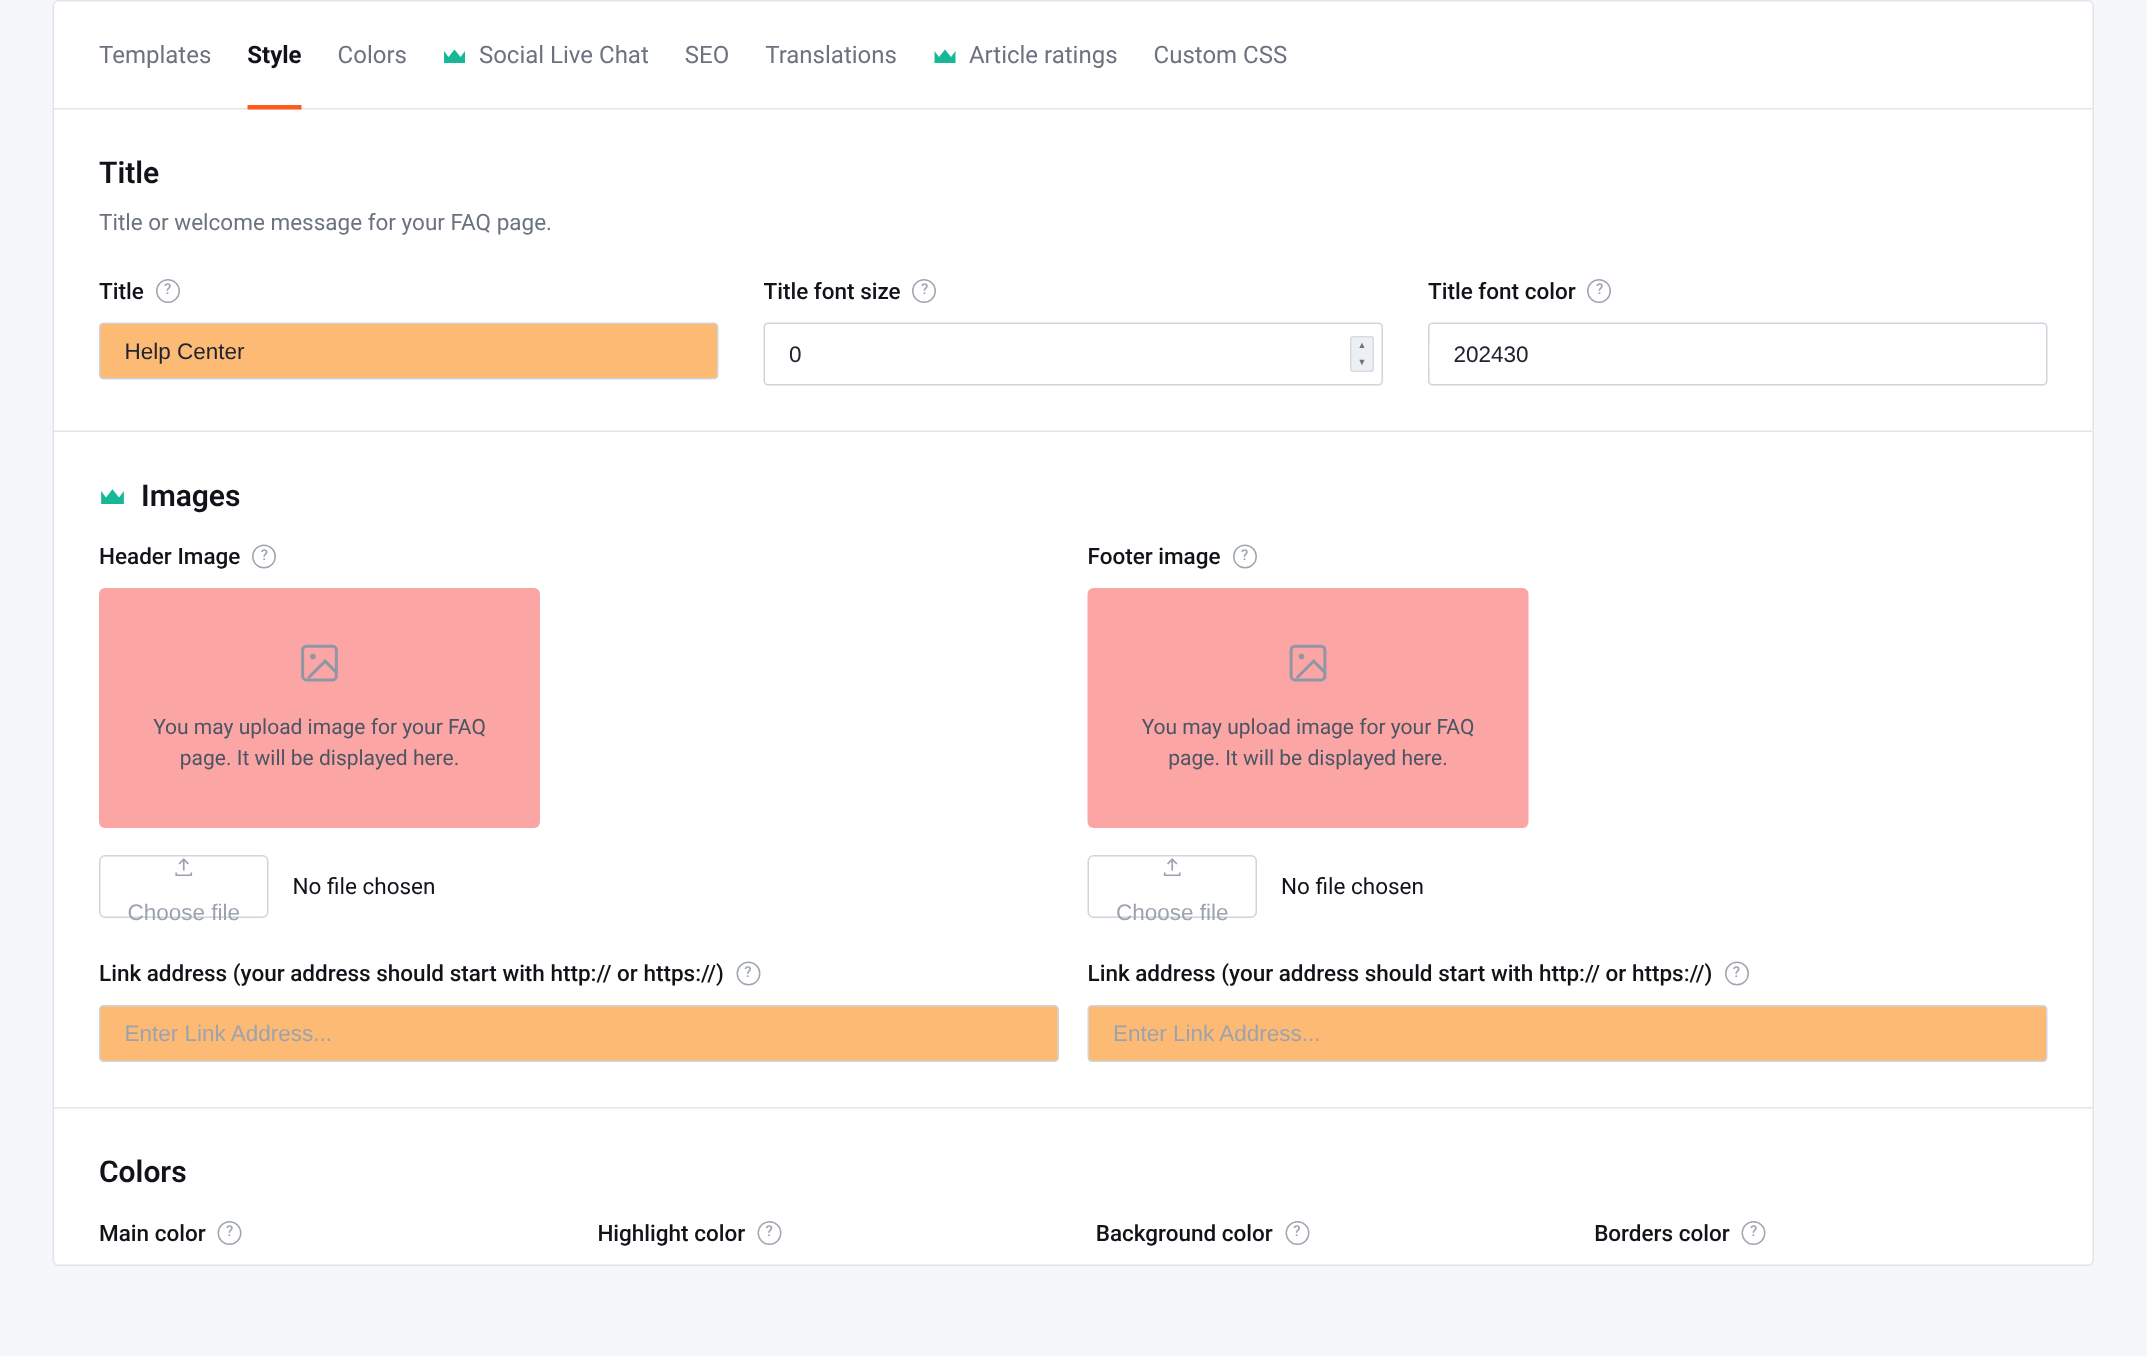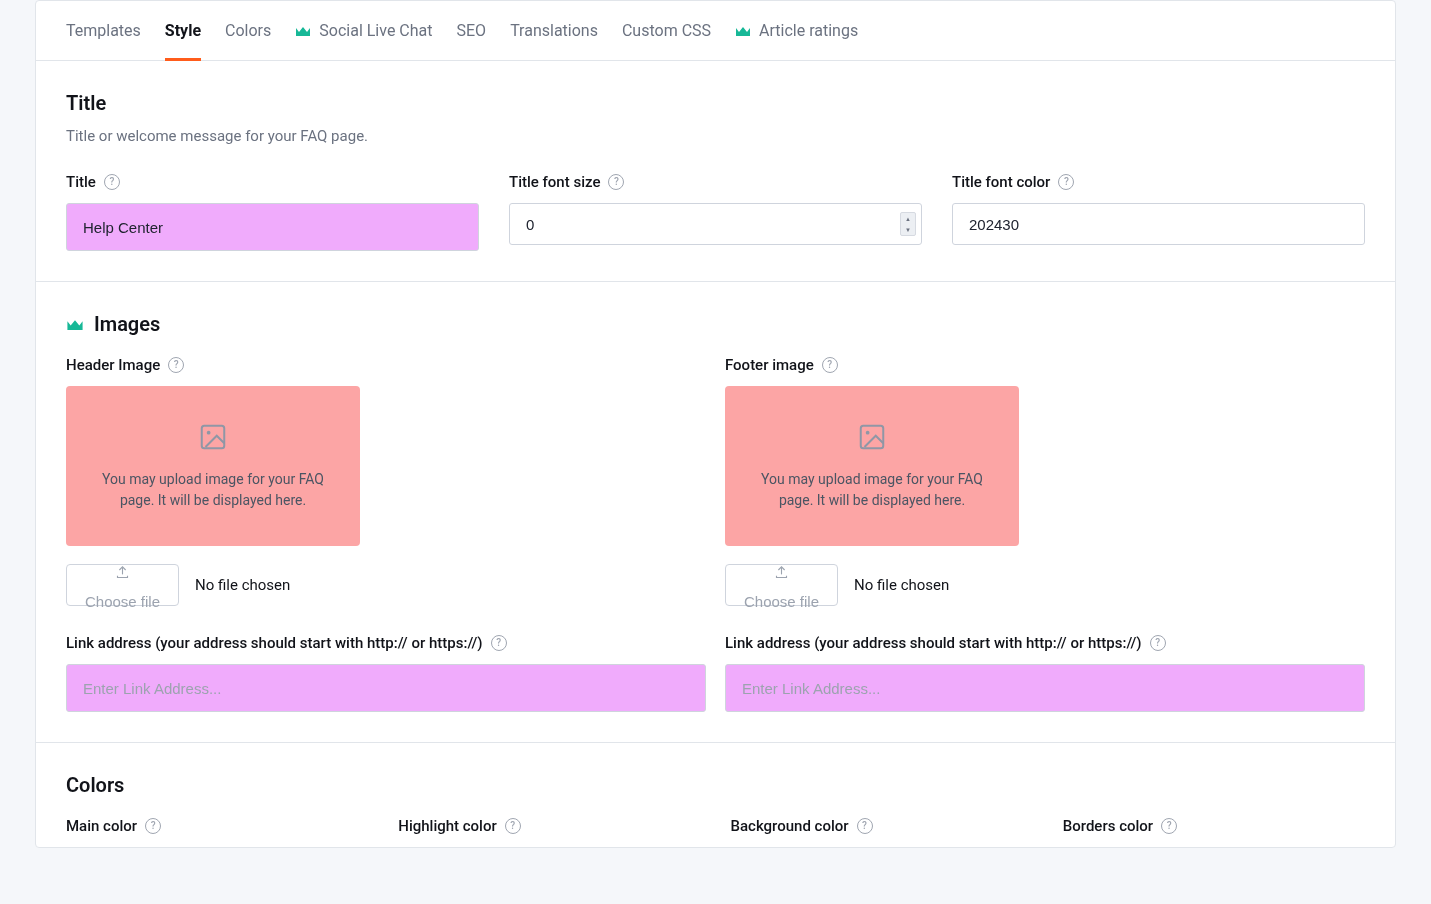--- a/index.html
+++ b/index.html
@@ -14,21 +14,21 @@
     background: #fff;
     border: 1px solid #e1e5ea;
     border-radius: 4px;
     overflow: hidden;
   }
   .tabs {
     display: flex;
     align-items: center;
     padding: 0 30px;
     border-bottom: 1px solid #e1e5ea;
-    height: 60px;
+    height: 72px;
     gap: 24px;
     font-size: 16px;
   }
   .tab {
     color: #6b7280;
     cursor: pointer;
     height: 100%;
     display: flex;
     align-items: center;
     position: relative;
@@ -96,27 +96,27 @@
     display: inline-flex;
     align-items: center;
     justify-content: center;
     font-size: 10px;
     color: #a0a6b1;
     cursor: pointer;
     line-height: 1;
   }
   .text-input {
     width: 100%;
-    height: 48px;
+    height: 38px;
     border: 1px solid #cfd4dd;
     border-radius: 3px;
     padding: 0 16px;
     font-size: 15px;
     color: #202430;
-    background: #f0abfc;
+    background: #fdba74;
   }
   .text-input::placeholder { color: #9ca3af; }
   .number-input-wrap {
     position: relative;
     width: 100%;
   }
   .number-input-wrap input {
     width: 100%;
     height: 42px;
     border: 1px solid #cfd4dd;
@@ -238,30 +238,30 @@
       </span>
       <span>Social Live Chat</span>
     </div>
     <div class="tab">
         <span>SEO</span>
       </div>
     <div class="tab">
         <span>Translations</span>
       </div>
     <div class="tab">
-        <span>Custom CSS</span>
-      </div>
-    <div class="tab">
       <span class="crown">
         <svg width="16" height="12" viewBox="0 0 16 12">
             <path d="M1 3 L4 7 L8 2 L12 7 L15 3 L15 11 L1 11 Z" fill="#17b897"></path>
           </svg>
       </span>
       <span>Article ratings</span>
     </div>
+    <div class="tab">
+        <span>Custom CSS</span>
+      </div>
   </div>
 
   <div class="section">
     <h2 class="section-title">Title</h2>
     <p class="section-desc">Title or welcome message for your FAQ page.</p>
 
     <div class="row-3">
       <div class="field-block">
         <div class="field-label">
           <span>Title</span>

